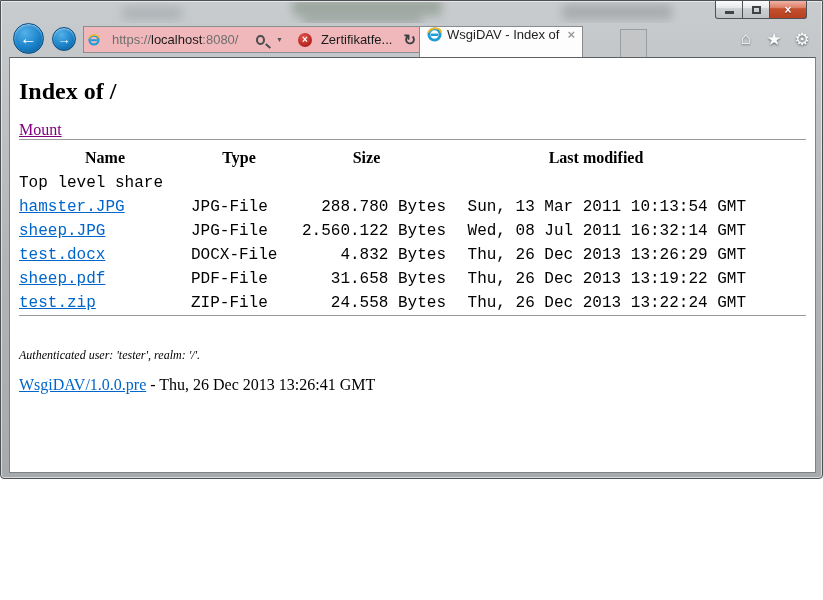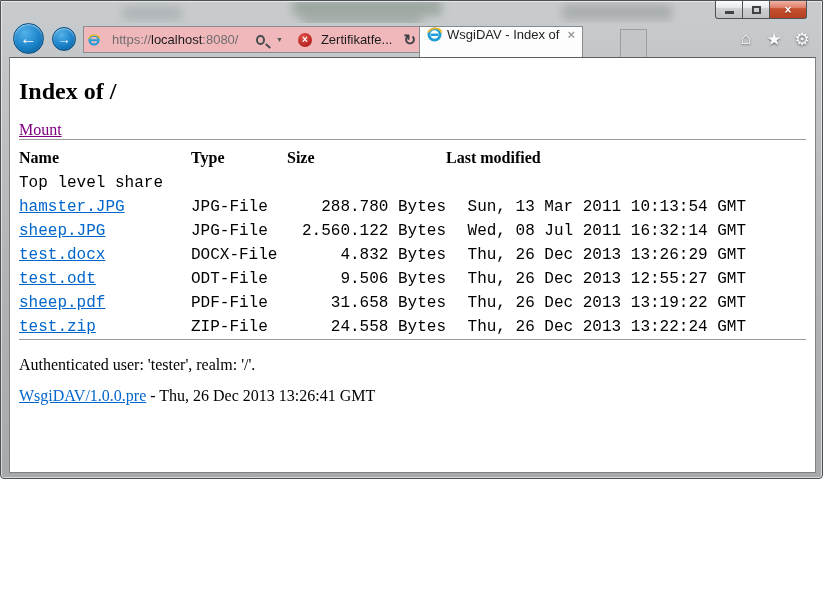--- a/index.html
+++ b/index.html
@@ -70,27 +70,27 @@
   a { text-decoration:underline; }
   a.link-blue { color:#0066cc; }
   a.link-visited { color:#800080; }
   .mount { font-size:16px; }
   hr.rule { border:none; border-top:1px solid #9a9a9a; margin:0; }
   .rule-top { margin-top:19px; }
   .rule-bottom { margin-top:15px; }
 
   table.files { border-collapse:collapse; table-layout:fixed; margin-top:5px;
     font-family:"Liberation Mono",monospace; font-size:16px; }
-  table.files th { font-family:"Liberation Serif",serif; font-size:16px; font-weight:bold; text-align:left; height:26px; vertical-align:middle; }
+  table.files th { font-family:"Liberation Serif",serif; font-size:16px; font-weight:bold; text-align:center; height:26px; vertical-align:middle; }
   table.files td { height:24px; vertical-align:middle; white-space:nowrap; }
   .c1 { width:172px; } .c2 { width:96px; } .c3 { width:159px; text-align:right; } .c4 { width:300px; text-align:right; }
   th.c3, th.c4 { text-align:right; }
   td a { font-family:"Liberation Mono",monospace; }
 
-  .footer-auth { font-size:16px; margin-top:16px; }
+  .footer-auth { font-size:12px; margin-top:32px;font-style:italic; }
   .footer-server { font-size:16px; margin-top:13px; }
 </style>
 </head>
 <body>
 
 <div class="stage">
   <div class="window">
 
     <div class="titlebar">
       <div class="blob b1"></div>
@@ -185,26 +185,20 @@
               <td class="c3">2.560.122 Bytes</td>
               <td class="c4">Wed, 08 Jul 2011 16:32:14 GMT</td>
             </tr>
             <tr>
               <td class="c1"><a href="#" class="link-blue">test.docx</a></td>
               <td class="c2">DOCX-File</td>
               <td class="c3">4.832 Bytes</td>
               <td class="c4">Thu, 26 Dec 2013 13:26:29 GMT</td>
             </tr>
             <tr>
-              <td class="c1"><a href="#" class="link-blue">test.odt</a></td>
-              <td class="c2">ODT-File</td>
-              <td class="c3">9.506 Bytes</td>
-              <td class="c4">Thu, 26 Dec 2013 12:55:27 GMT</td>
-            </tr>
-            <tr>
               <td class="c1"><a href="#" class="link-blue">sheep.pdf</a></td>
               <td class="c2">PDF-File</td>
               <td class="c3">31.658 Bytes</td>
               <td class="c4">Thu, 26 Dec 2013 13:19:22 GMT</td>
             </tr>
             <tr>
               <td class="c1"><a href="#" class="link-blue">test.zip</a></td>
               <td class="c2">ZIP-File</td>
               <td class="c3">24.558 Bytes</td>
               <td class="c4">Thu, 26 Dec 2013 13:22:24 GMT</td>

